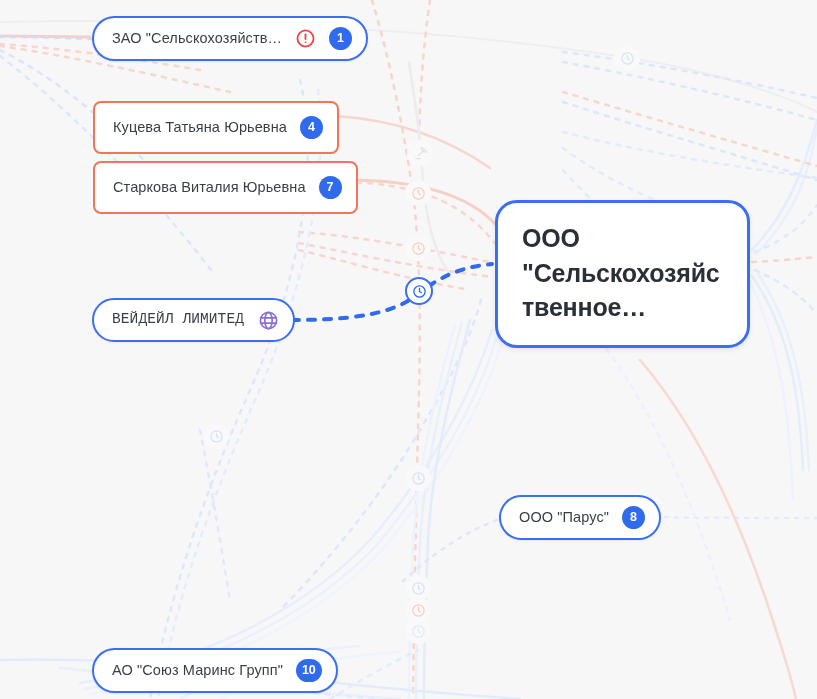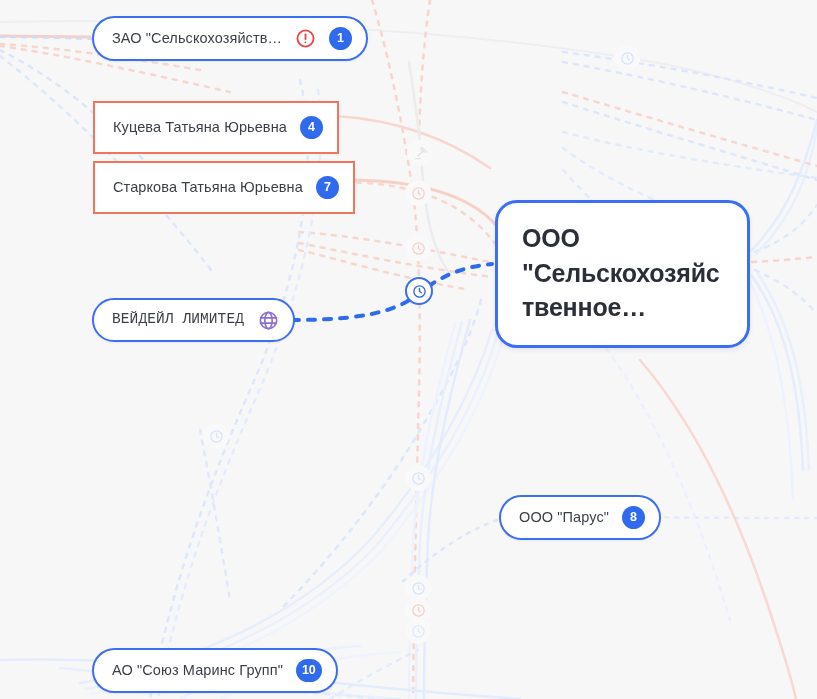--- a/index.html
+++ b/index.html
@@ -32,21 +32,21 @@
     white-space: nowrap;
   }
   .node.pill {
     border: 2px solid #3b6ef0;
     border-radius: 999px;
     padding: 9px 14px 9px 18px;
     box-shadow: 0 1px 2px rgba(40,60,120,0.07);
   }
   .node.rect {
     border: 2px solid #f4735c;
-    border-radius: 0;
+    border-radius: 8px;
     padding: 13px 14px 13px 18px;
   }
   .node.big {
     border: 3px solid #3b6ef0;
     border-radius: 22px;
     padding: 18px 22px 20px 24px;
     display: block;
     white-space: normal;
     box-shadow: 0 2px 5px rgba(40,60,120,0.09);
   }
@@ -263,21 +263,21 @@
     </span>
     <span class="badge">1</span>
   </div>
 
   <div class="node rect" style="left:93px;top:101px;">
     <span class="node-label">Куцева Татьяна Юрьевна</span>
     <span class="badge">4</span>
   </div>
 
   <div class="node rect" style="left:93px;top:161px;">
-    <span class="node-label">Старкова Татьяна Юрьевна</span>
+    <span class="node-label">Старкова Виталия Юрьевна</span>
     <span class="badge">7</span>
   </div>
 
 
   <div class="node pill" style="left:92px;top:298px;font-family:Liberation Mono, monospace;">
     <span class="node-label">ВЕЙДЕЙЛ ЛИМИТЕД</span>
     <span class="globe-icon">
       <svg width="21" height="21" viewBox="0 0 24 24" fill="none" stroke="#8b6fd4" stroke-width="1.9">
         <circle cx="12" cy="12" r="9.3"></circle>
         <ellipse cx="12" cy="12" rx="4.2" ry="9.3"></ellipse>

